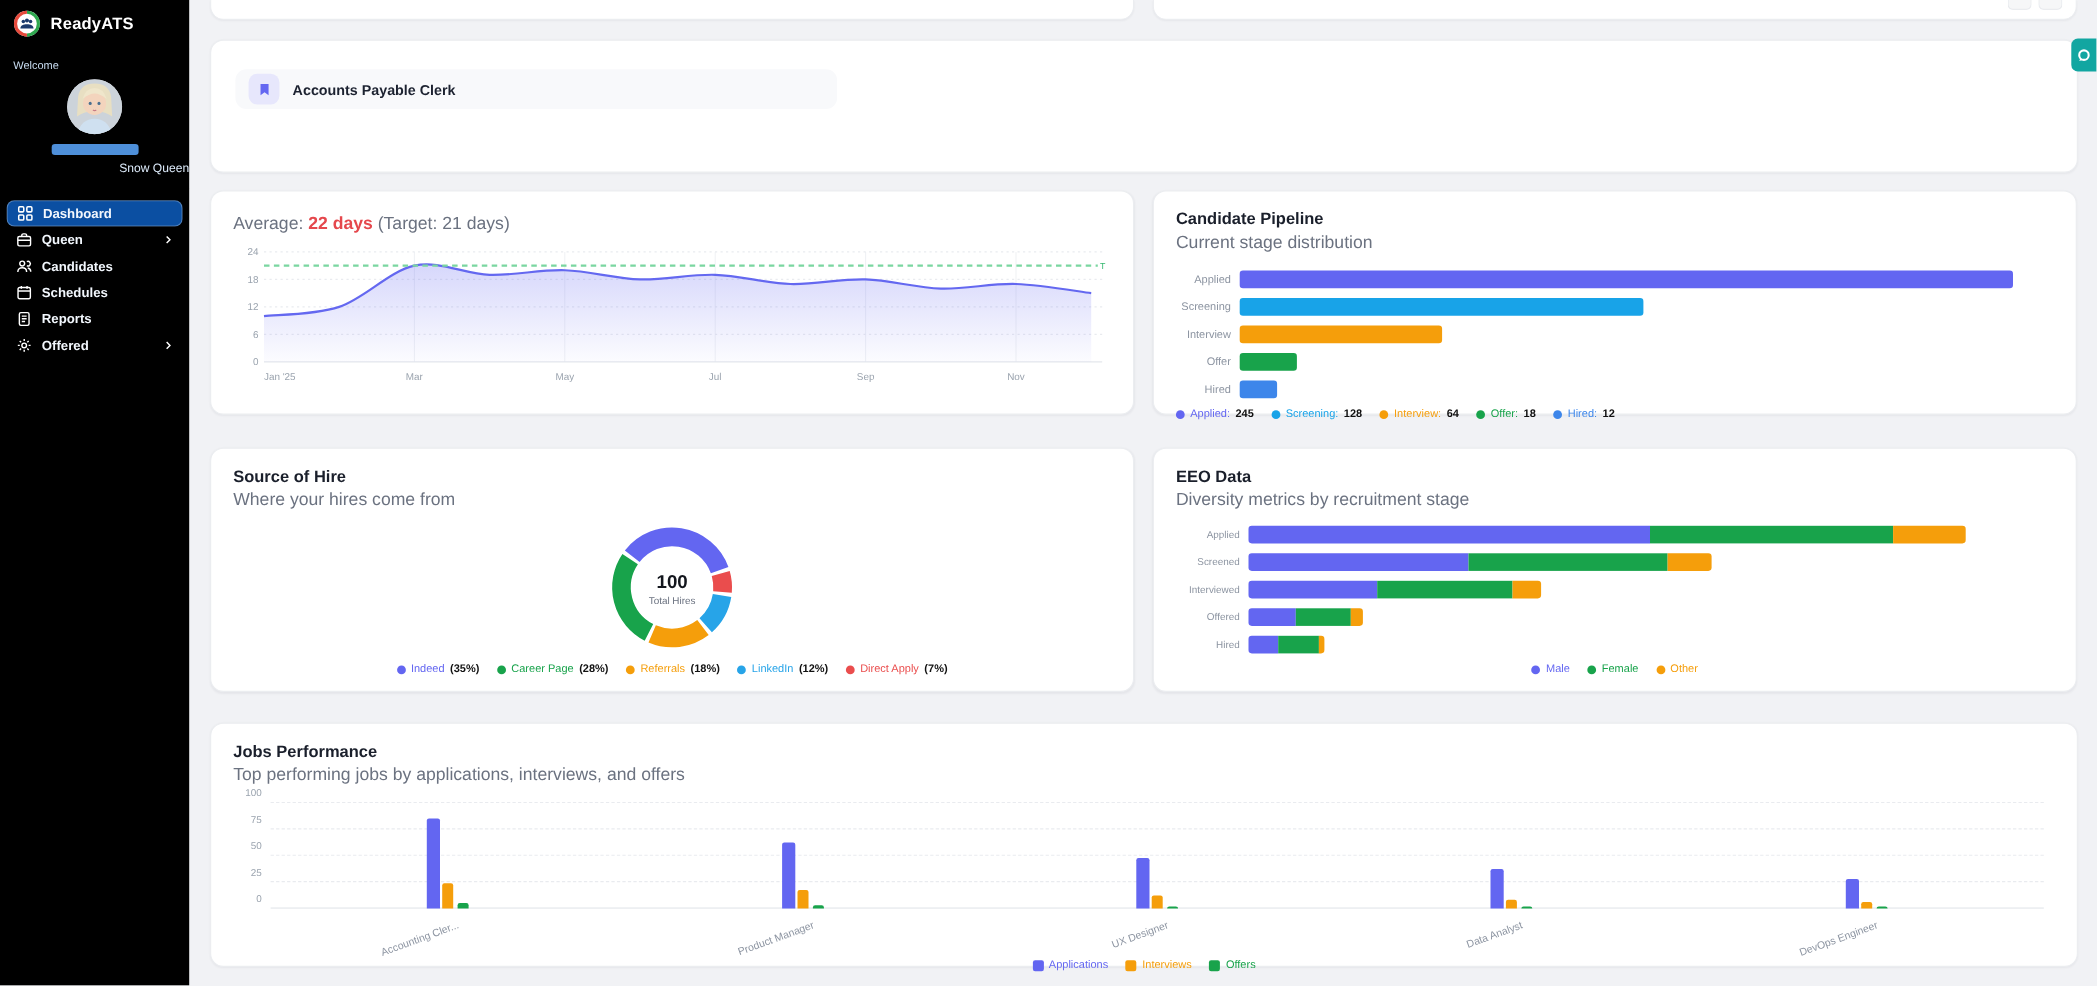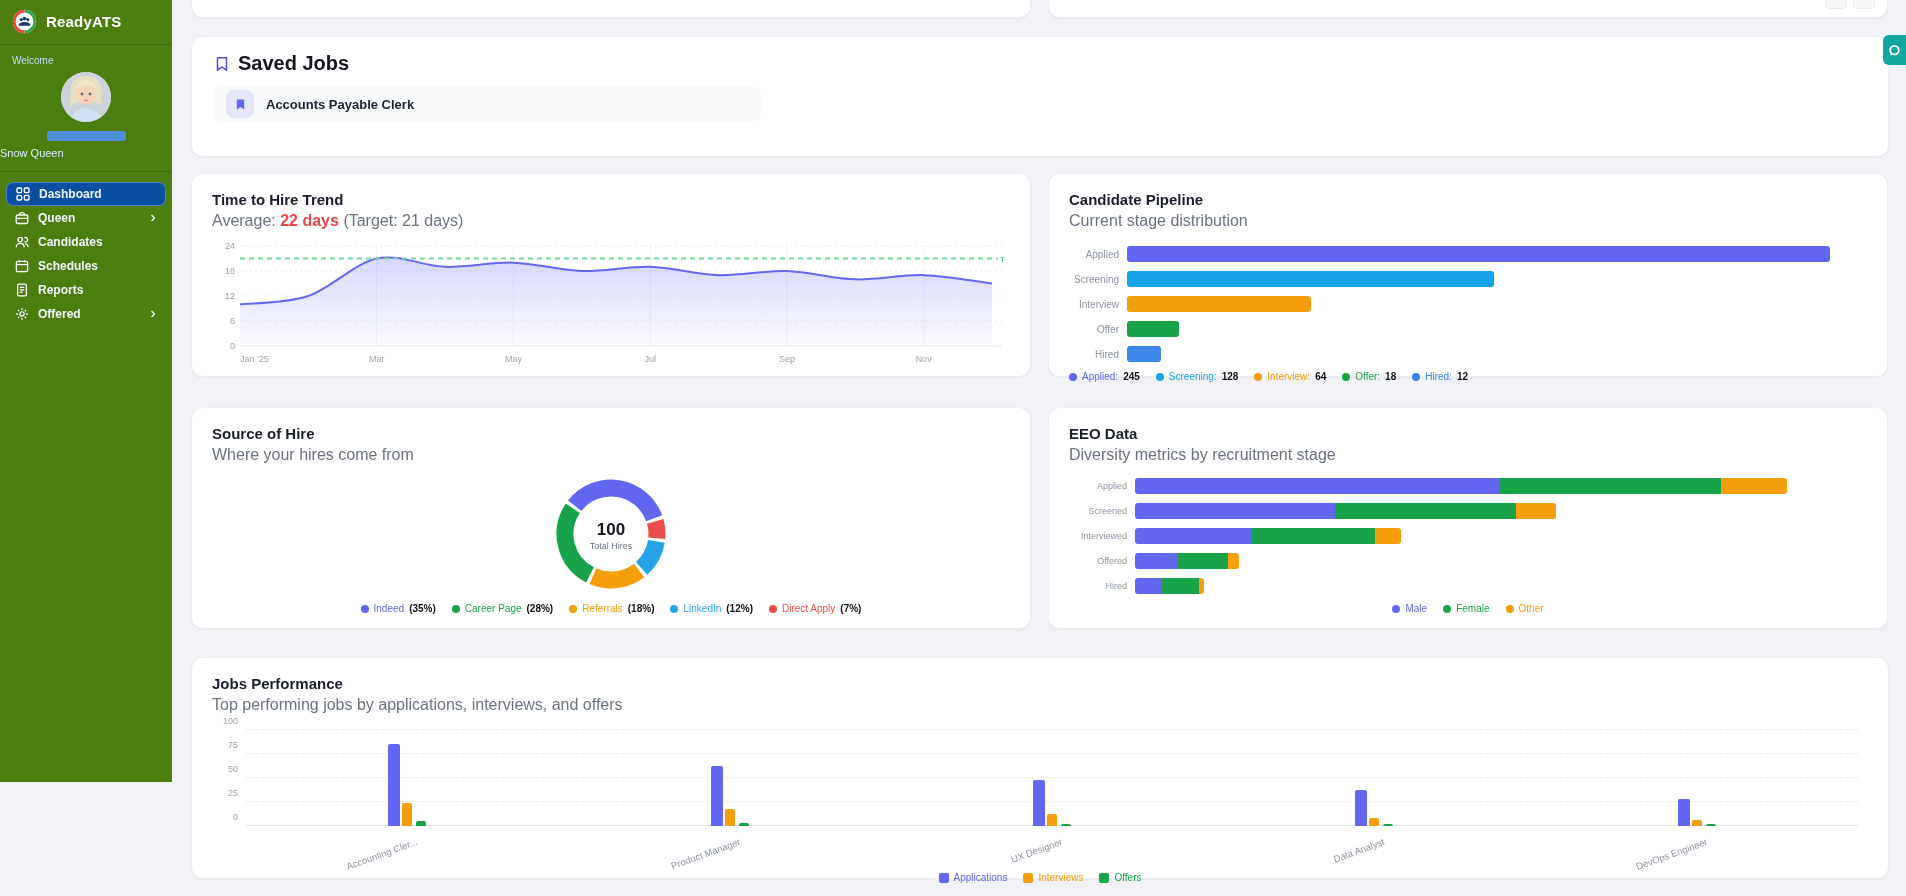--- a/index.html
+++ b/index.html
@@ -2,26 +2,26 @@
 <html><head>
 <meta charset="utf-8">
 <style>
   * { box-sizing: border-box; margin: 0; padding: 0; }
   html,body { width: 1906px; height: 896px; overflow: hidden; }
   body { font-family: "Liberation Sans", "DejaVu Sans", sans-serif; background:#f1f2f5; color:#1a1f2b; }
 
   .app { display:flex; width:1906px; height:896px; position:relative; }
 
   
-  .sidebar { width:172px; height:782px; background:#4d7c0f; flex:0 0 172px; color:#fff; position:relative; }
+  .sidebar { width:172px; height:896px; background:#000000; flex:0 0 172px; color:#fff; position:relative; }
   .brand { display:flex; align-items:center; gap:9px; padding:9px 12px 10px 12px; border-bottom:1px solid rgba(0,0,0,.14); }
   .brand-name { font-size:15px; font-weight:700; letter-spacing:.2px; }
   .logo { width:25px; height:25px; display:inline-flex; }
   .welcome { font-size:10px; color:#c9ddf2; padding:10px 12px 2px; }
-  .profile { text-align:left; }
+  .profile { text-align:right; }
   .avatar { width:50px; height:50px; border-radius:50%; overflow:hidden; margin:4px auto 0; background:#d7dbe1; }
   .profile-bar { width:79px; height:10px; border-radius:3px; background:#4e8fd9; margin:9px auto 0; }
   .user-name { font-size:11px; color:#ddebfb; margin-top:6px; }
   .nav { margin:12px 0 0; border-top:1px solid rgba(0,0,0,.12); padding:10px 6px 0; }
   .nav-item { display:flex; align-items:center; gap:9px; height:24px; padding:0 9px; border-radius:7px; font-size:12px; font-weight:600; color:#f2f7fd; cursor:pointer; position:relative; }
   .nav-item .nicon { width:14px; height:14px; display:inline-flex; flex:0 0 14px; }
   .nav-item.active { background:#0b4fa2; border:1px solid rgba(255,255,255,.28); }
   .nav-item .chev { margin-left:auto; width:8px; height:8px; display:inline-flex; }
 
   
@@ -213,41 +213,32 @@
 
     <div class="top-row">
       <div class="card stub stub-left"></div>
       <div class="card stub stub-right">
         <div class="ghost-btn g1"></div>
         <div class="ghost-btn g2"></div>
       </div>
     </div>
 
     <section class="card saved-jobs">
-      <div class="sj-head">
-        <span style="display:inline-flex;">
-          <svg viewBox="0 0 16 16" width="16" height="16">
-              <path d="M3.5 1.8 h9 v12.4 l-4.5 -3.2 l-4.5 3.2 z" fill="none" stroke="#4f46e5" stroke-width="1.5" stroke-linejoin="round"></path>
-            </svg>
-        </span>
-        <span class="sj-title">Saved Jobs</span>
-      </div>
       <div class="sj-item">
         <span class="sj-badge">
           <svg viewBox="0 0 16 16" width="13" height="13">
               <path d="M3.5 1.8 h9 v12.4 l-4.5 -3.2 l-4.5 3.2 z" fill="#6366f1"></path>
             </svg>
         </span>
         <span class="sj-item-title">Accounts Payable Clerk</span>
       </div>
     </section>
 
     <div class="grid-row r2">
       <section class="card half">
-        <div class="card-title">Time to Hire Trend</div>
         <div class="card-sub">
           <span>Average:</span>
           <span class="red">22 days</span>
           <span>(Target: 21 days)</span>
         </div>
         <div class="chart-mount"><svg width="796" height="128" viewBox="0 0 796 128">
               <defs>
                 <linearGradient id="tthg" x1="0" y1="0" x2="0" y2="1">
                   <stop offset="0" stop-color="#6366f1" stop-opacity=".26"></stop>
                   <stop offset="1" stop-color="#6366f1" stop-opacity=".02"></stop>

